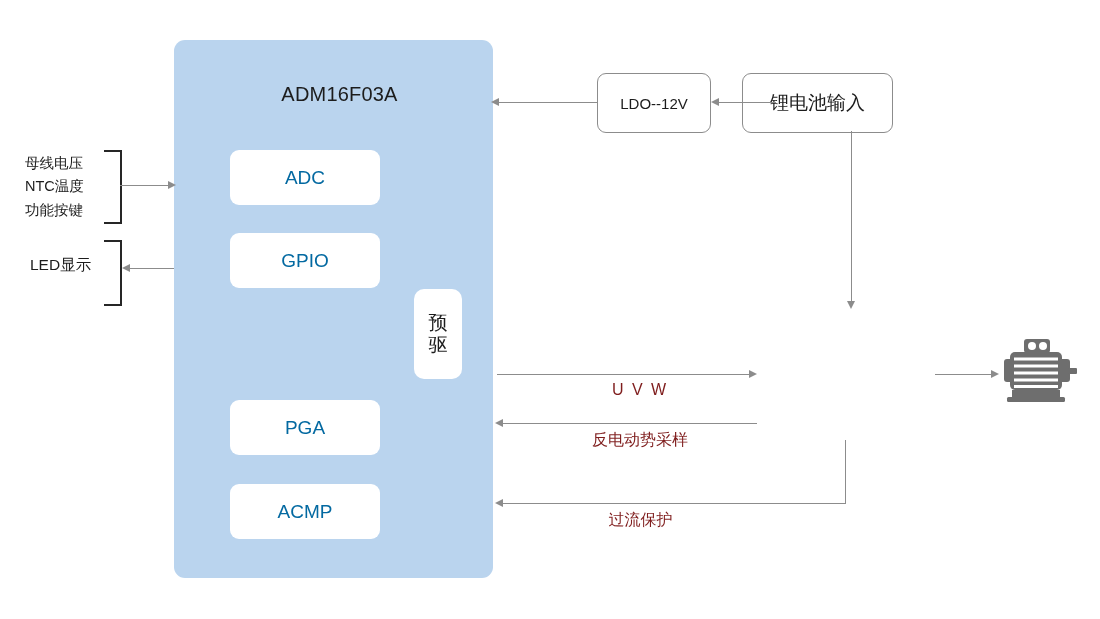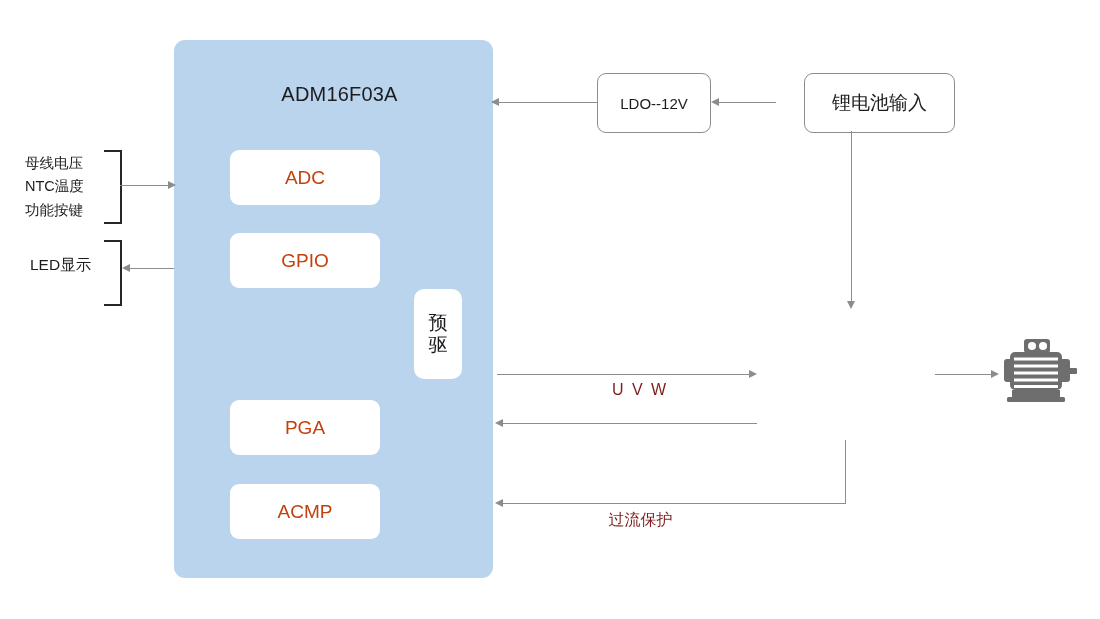--- a/index.html
+++ b/index.html
@@ -43,21 +43,21 @@
     position: absolute;
     left: 230px;
     width: 150px;
     height: 55px;
     background: #ffffff;
     border-radius: 9px;
     display: flex;
     align-items: center;
     justify-content: center;
     font-size: 19px;
-    color: #c2410c;
+    color: #0369a1;
   }
   #blk-adc  { top: 150px; }
   #blk-gpio { top: 233px; }
   #blk-pwm  { top: 316px; }
   #blk-pga  { top: 400px; }
   #blk-acmp { top: 484px; }
 
   #blk-predrv {
     position: absolute;
     left: 414px;
@@ -83,21 +83,21 @@
     display: flex;
     align-items: center;
     justify-content: center;
     color: #1c1c1c;
   }
   #box-ldo {
     left: 597px; top: 73px; width: 112px; height: 58px;
     font-size: 15px;
   }
   #box-battery {
-    left: 804px; top: 73px; width: 149px; height: 58px;
+    left: 742px; top: 73px; width: 149px; height: 58px;
     font-size: 19px;
   }
   #box-bridge {
     left: 757px; top: 308px; width: 178px; height: 132px;
     font-size: 20px;
   }
   
   .hline {
     position: absolute;
     height: 0;
@@ -211,20 +211,21 @@
   <div class="vline" style="left:851px; top:131px; height:172px;"></div>
   <div class="arrow-down" style="left:846.5px; top:301px;"></div>
 
 
   <div class="hline" style="left:497px; top:374px; width:254px;"></div>
   <div class="arrow-right" style="left:749px; top:369.5px;"></div>
   <div class="edge-label" style="left:565px; top:381px; width:150px; letter-spacing:2px;">U V W</div>
 
   <div class="hline" style="left:501px; top:423px; width:256px;"></div>
   <div class="arrow-left" style="left:495px; top:418.5px;"></div>
+  <div class="edge-label" style="left:560px; top:430px; width:160px;">反电动势采样</div>
 
   <div class="vline" style="left:845px; top:440px; height:63px;"></div>
   <div class="hline" style="left:501px; top:503px; width:345px;"></div>
   <div class="arrow-left" style="left:495px; top:498.5px;"></div>
   <div class="edge-label" style="left:573px; top:510px; width:135px;">过流保护</div>
 
   <div class="hline" style="left:935px; top:374px; width:58px;"></div>
   <div class="arrow-right" style="left:991px; top:369.5px;"></div>
 
   <svg id="motor-icon" viewBox="0 0 78 76">

